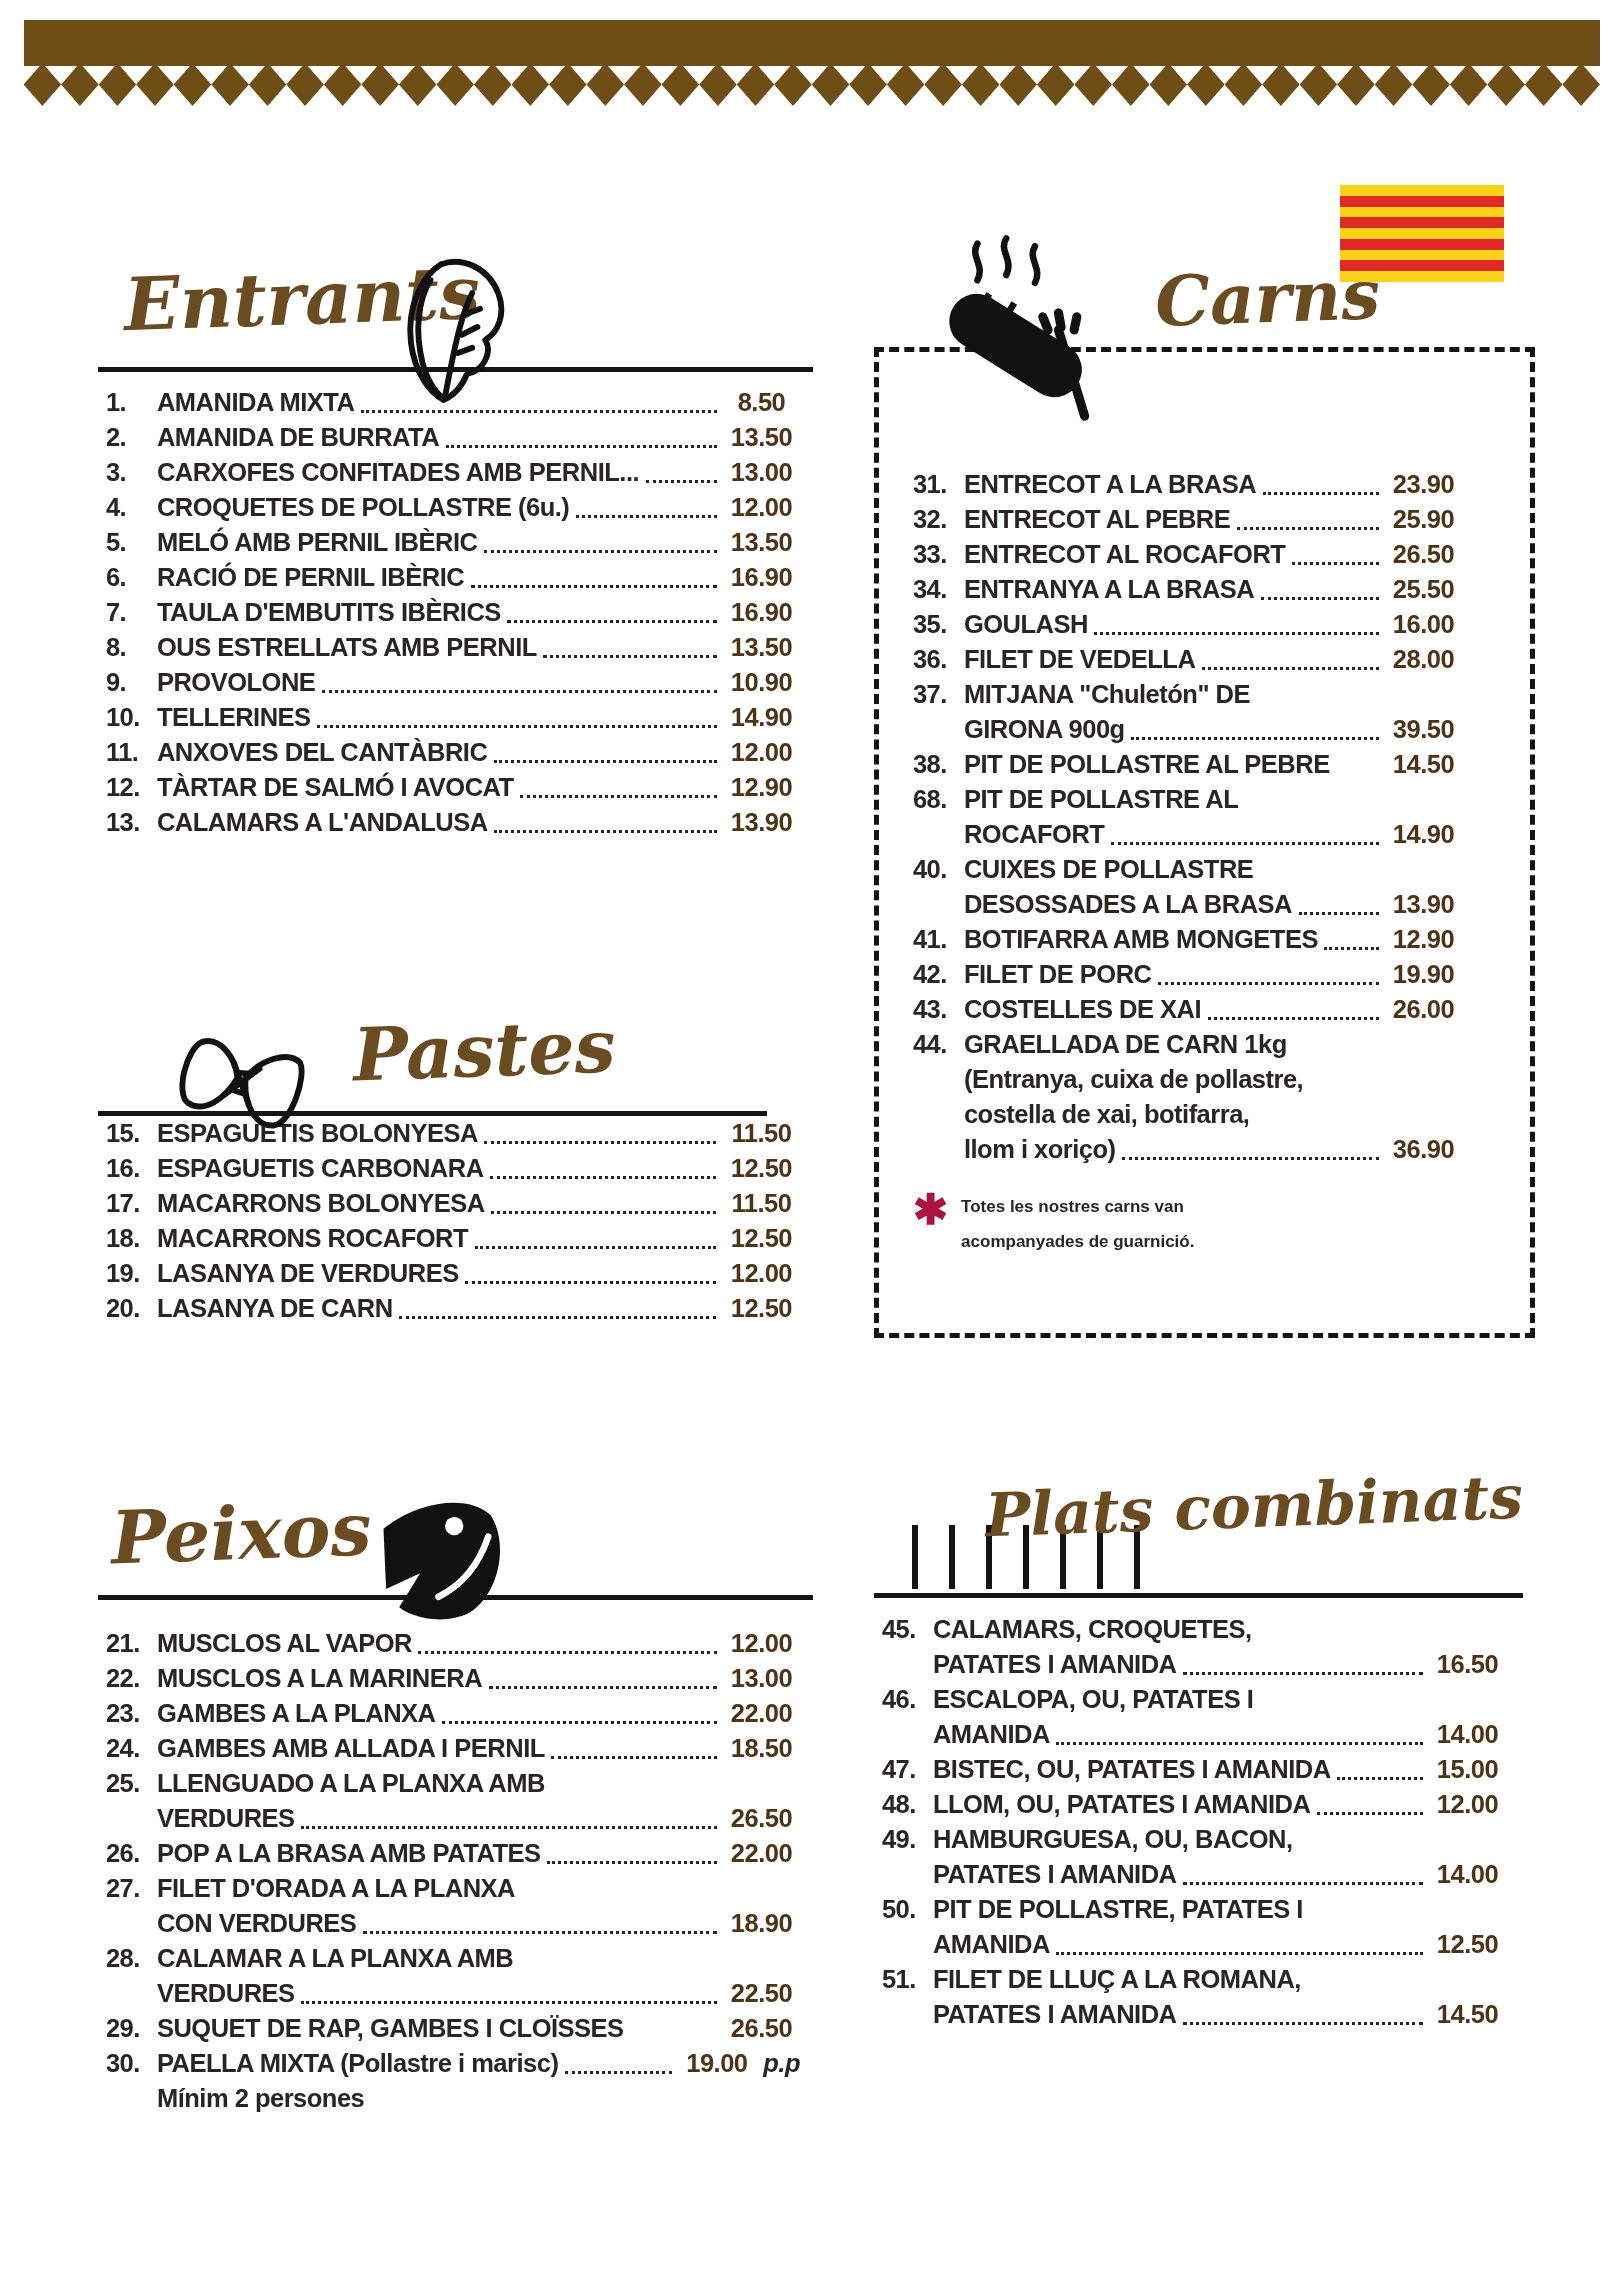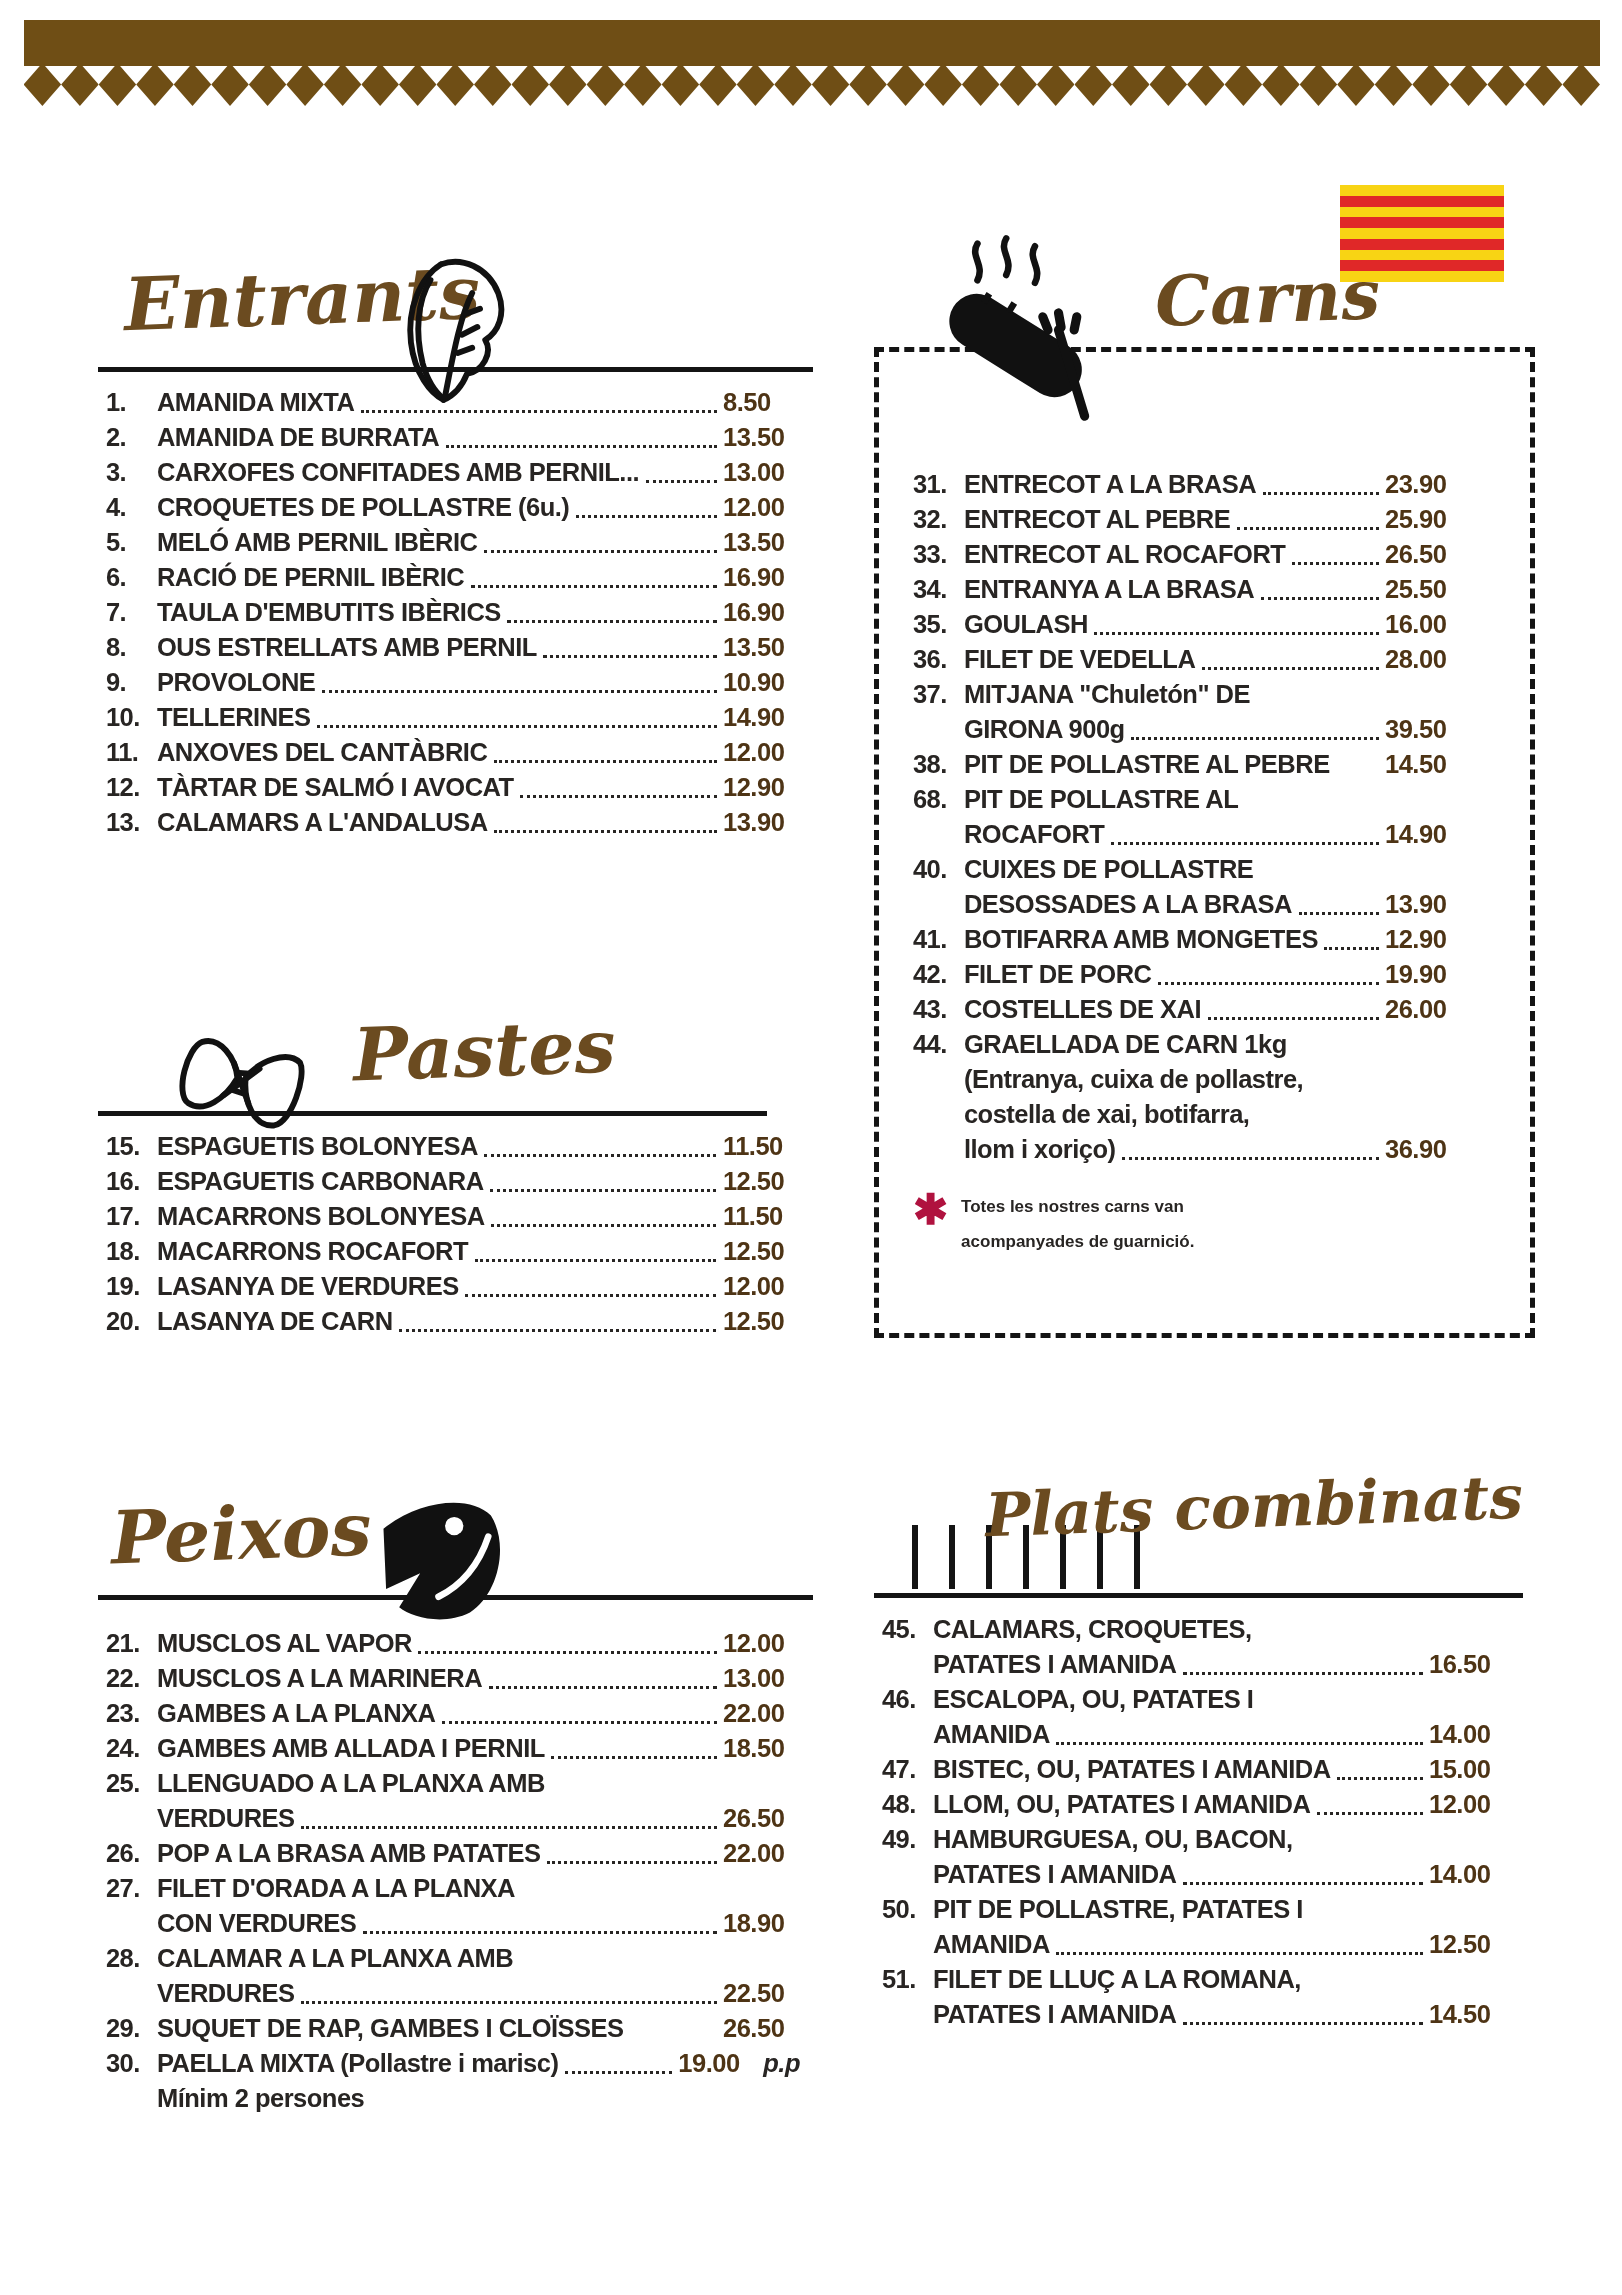--- a/index.html
+++ b/index.html
@@ -27,36 +27,36 @@
   .items{padding:0 13px 0 7.9px;}
   .item{display:flex;font-weight:700;font-size:25.5px;line-height:35px;
         color:var(--text-dark,#282523);letter-spacing:-0.5px;}
   .num{flex:0 0 51px;}
   .body{flex:1;display:flex;flex-direction:column;}
   .line{display:flex;}
   .txt{white-space:nowrap;}
   .dots{flex:1;align-self:flex-end;border-bottom:3.9px dotted var(--text-dark,#282523);
         margin:0 6.5px 7.2px 6.5px;min-width:9.2px;}
   .no-dots .dots{border-bottom:none;}
-  .price{min-width:77px;text-align:left;color:var(--price-brown,#4e3415);}
+  .price{min-width:77px;text-align:center;color:var(--price-brown,#4e3415);}
   .suffix{margin-left:7.9px;color:var(--text-dark,#282523);font-style:italic;}
   .post{color:var(--text-dark,#282523);}
 
   
   .sec-entrants{left:98px;top:257px;width:715px;}
   .sec-entrants .sec-head{height:110px;}
   .sec-entrants .script{left:26px;top:5.2px;font-size:73px;}
   .sec-entrants .head-icon{left:296px;top:-1.3px;z-index:2;}
   .sec-entrants .items{margin-top:13px;}
 
   .sec-pastes{left:98px;top:1013px;width:669px;}
   .sec-pastes .sec-head{height:98px;}
   .sec-pastes .script{left:255px;top:1.3px;font-size:73px;}
   .sec-pastes .head-icon{left:72px;top:3.9px;z-index:2;}
-  .sec-pastes .items{margin-top:13px;width:694px;}
+  .sec-pastes .items{margin-top:0;width:694px;}
 
   .sec-peixos{left:98px;top:1497px;width:715px;}
   .sec-peixos .sec-head{height:98px;}
   .sec-peixos .script{left:13px;top:0px;font-size:73px;}
   .sec-peixos .head-icon{left:275px;top:-5.2px;z-index:2;}
   .sec-peixos .items{margin-top:26px;}
 
   
   .sec-carns{left:874px;top:241px;width:661px;}
   .carns-head{position:relative;height:106px;}

